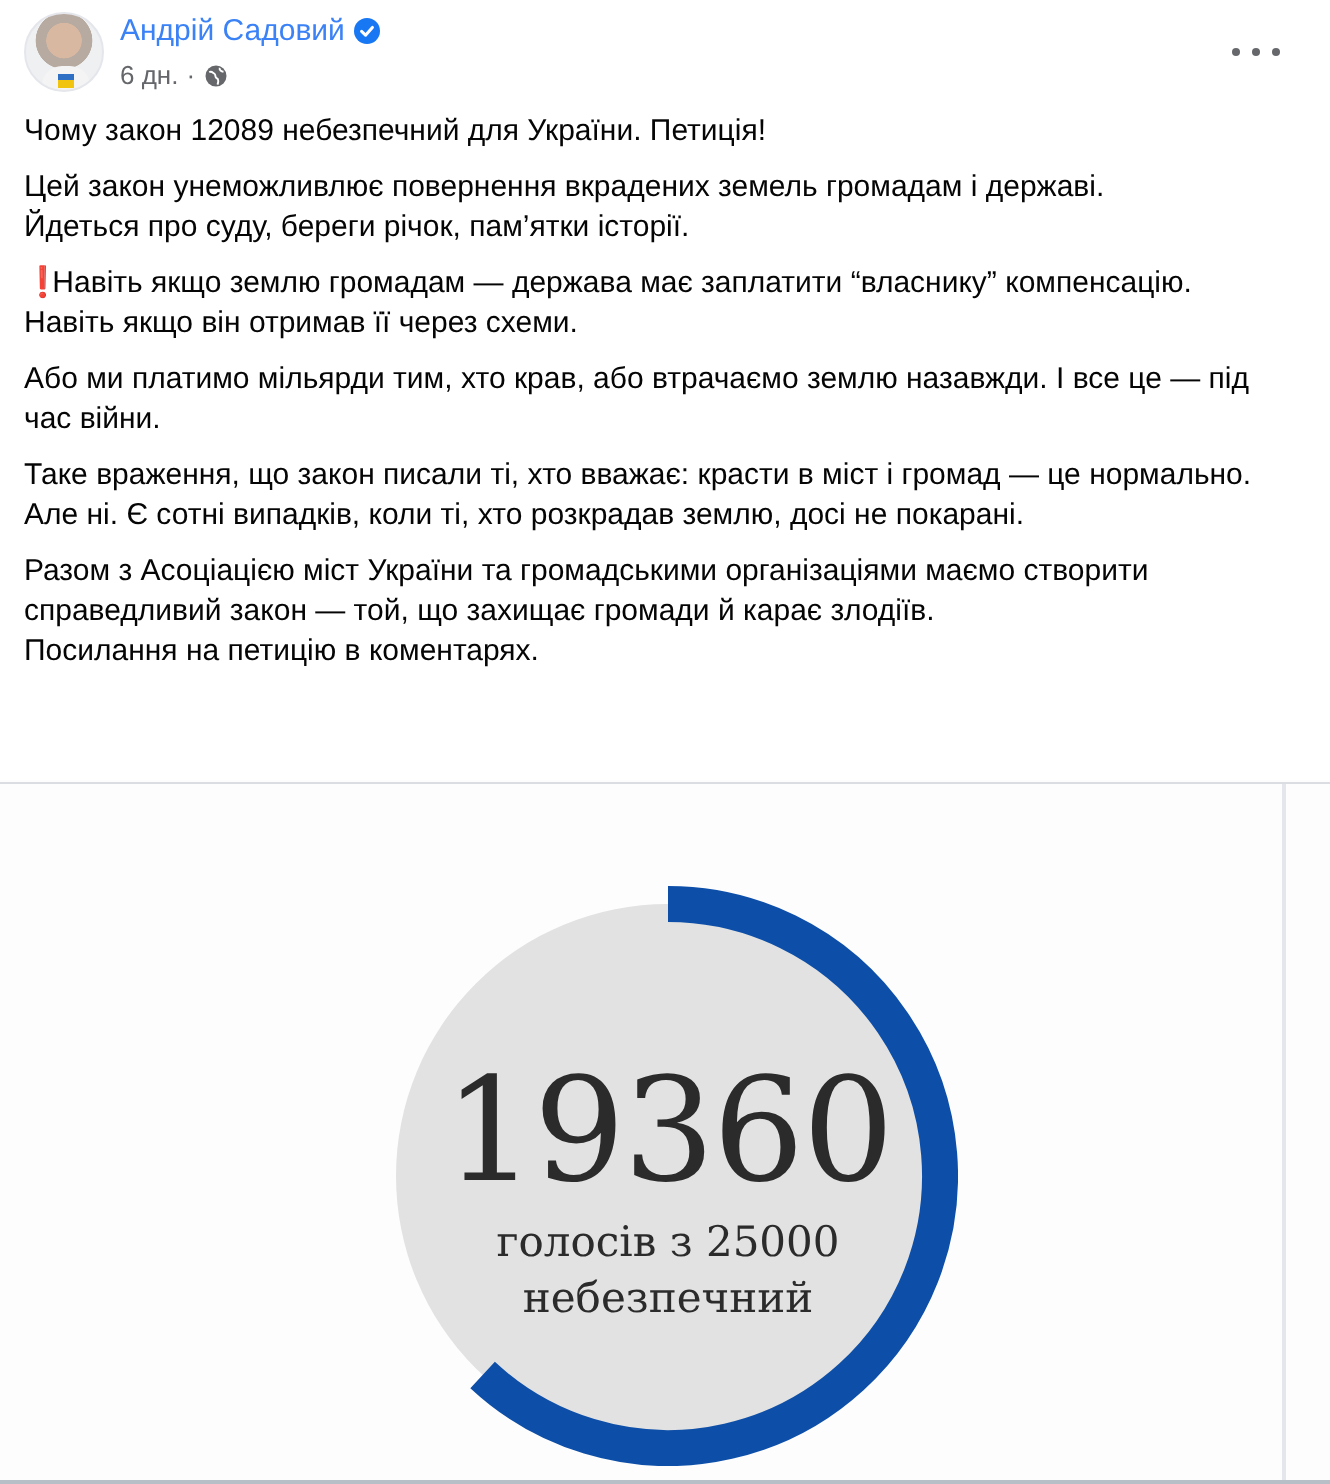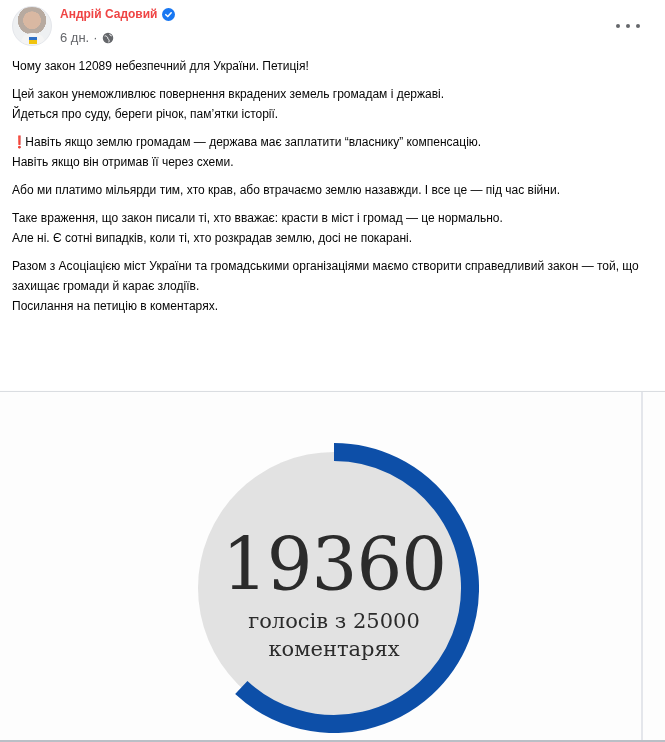--- a/index.html
+++ b/index.html
@@ -7,30 +7,30 @@
            font-family: "Liberation Sans", "DejaVu Sans", sans-serif; color: #050505; }
     .post { position: absolute; left: 0; top: 0; width: 665px; height: 742px; background: #fff; }
     .header { position: absolute; left: 12px; top: 6px; height: 44px; width: 640px; }
     .avatar { position: absolute; left: 0; top: 0; width: 40px; height: 40px; border-radius: 50%;
               background: radial-gradient(circle at 50% 35%, #d9b8a2 0 28%, #b7aaa0 29% 45%, #eef0f2 46% 100%);
               overflow: hidden; border: 1px solid #e4e6eb; box-sizing: border-box; }
     .avatar .shirt { position: absolute; left: 8px; top: 26px; width: 24px; height: 14px; background: #f4f4f4; border-radius: 10px 10px 0 0; }
     .avatar .flag-b { position: absolute; left: 16px; top: 30px; width: 8px; height: 3px; background: #2f6fc4; }
     .avatar .flag-y { position: absolute; left: 16px; top: 33px; width: 8px; height: 4px; background: #f1c40f; }
     .name-row { position: absolute; left: 48px; top: 1px; display: flex; align-items: center; gap: 5px; }
-    .name { font-weight: bold; font-size: 12px; color: #ef4444; }
+    .name { font-weight: normal; font-size: 15px; color: #3b82f6; }
     .verified { width: 13px; height: 13px; border-radius: 50%; background: #1877f2; display: inline-flex;
                 align-items: center; justify-content: center; }
     .meta-row { position: absolute; left: 48px; top: 24px; display: flex; align-items: center; gap: 4px;
                 font-size: 13px; color: #65676b; }
     .globe { width: 12px; height: 12px; }
     .more { position: absolute; right: 12px; top: 14px; width: 24px; height: 12px; display: flex;
             align-items: center; justify-content: space-between; }
     .more span { width: 4px; height: 4px; border-radius: 50%; background: #65676b; display: block; }
-    .body-text { position: absolute; left: 12px; top: 56px; width: 640px; font-size: 12px; line-height: 20px; color: #050505; }
+    .body-text { position: absolute; left: 12px; top: 56px; width: 640px; font-size: 15px; line-height: 20px; color: #050505; }
     .body-text p { margin: 0 0 8px 0; }
     .excl { color: #e0245e; font-weight: bold; display: inline-block; width: 10px; }
     .media { position: absolute; left: 0; top: 390px; width: 665px; height: 352px; background: #fdfdfd; }
     .media .topline { position: absolute; left: 0; top: 1px; width: 665px; height: 1px; background: #dadde1; }
     .media .vline { position: absolute; left: 641px; top: 2px; width: 2px; height: 350px; background: #e4e6eb; }
     .media .bottomline { position: absolute; left: 0; bottom: 0; width: 665px; height: 2px; background: #b9bfc6; }
     .gauge { position: absolute; left: 189px; top: 443px; width: 290px; height: 290px; }
     .gauge-text { position: absolute; left: 189px; top: 443px; width: 290px; height: 290px; text-align: center;
                   font-family: "DejaVu Serif", "Liberation Serif", serif; color: #2b2b2b; }
     .big-num { position: absolute; left: 0; top: 82px; width: 100%; font-size: 72px; line-height: 80px; letter-spacing: -1px; }
@@ -104,15 +104,15 @@
 
   <svg class="gauge" viewBox="0 0 290 290">
     <circle cx="145" cy="145" r="136" fill="#e2e2e2"></circle>
 
     <path d="M145 9 A136 136 0 1 1 52.3 244.5" fill="none" stroke="#0d4fa8" stroke-width="18"></path>
   </svg>
 
   <div class="gauge-text">
     <div class="big-num">19360</div>
     <div class="sub1">голосів з 25000</div>
-    <div class="sub2">коментарях</div>
+    <div class="sub2">небезпечний</div>
   </div>
 </div>
 
 </body></html>

